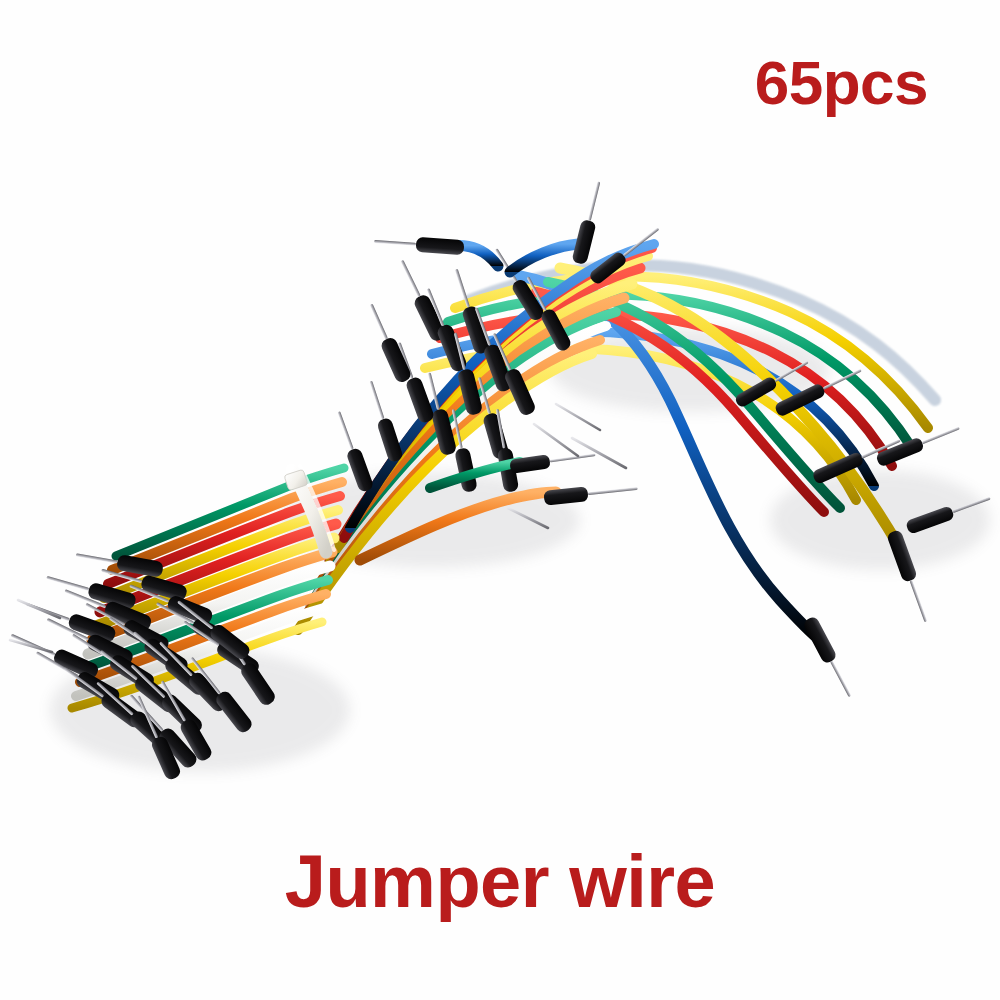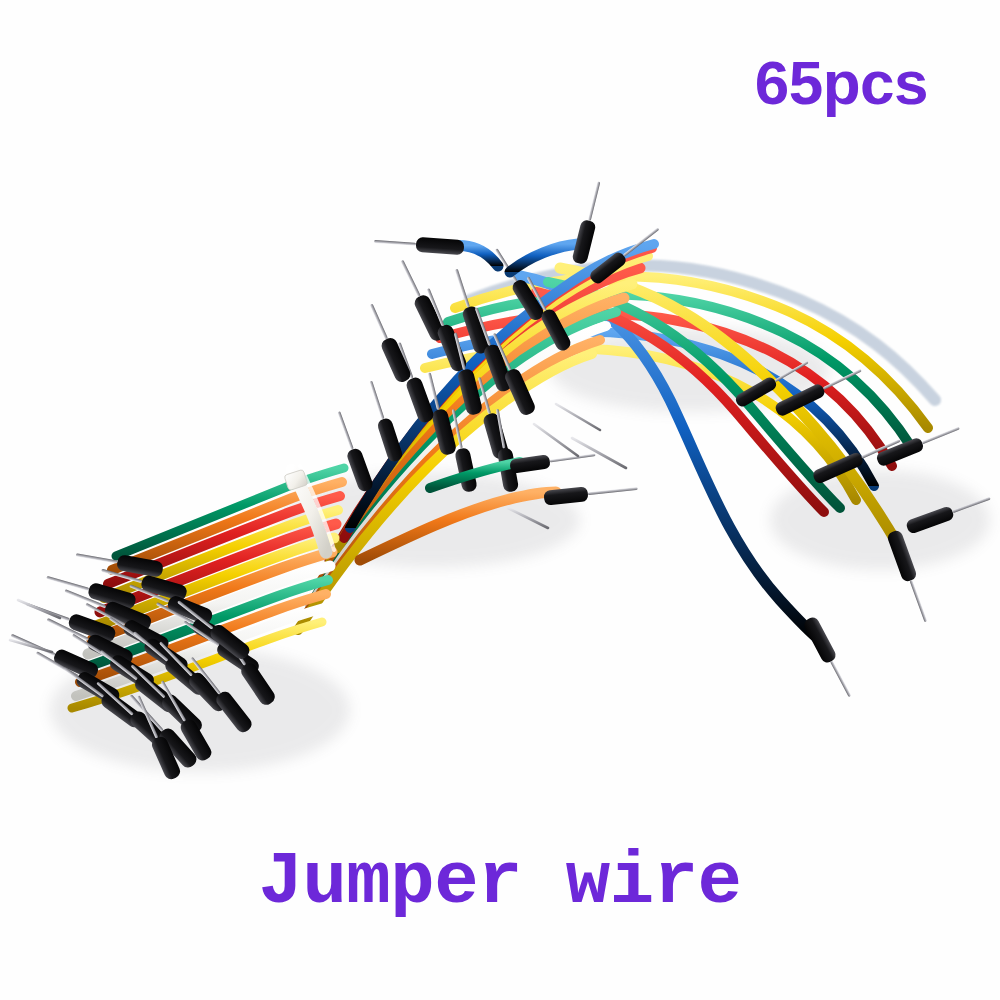--- a/index.html
+++ b/index.html
@@ -18,39 +18,38 @@
     overflow: hidden;
   }
   #photo {
     position: absolute;
     inset: 0;
     width: 1000px;
     height: 1000px;
   }
   .label {
     position: absolute;
-    color: #6d28d9;
+    color: #b91c1c;
     font-weight: bold;
     letter-spacing: -0.5px;
     white-space: nowrap;
   }
   #qty-label {
     right: 72px;
     top: 52px;
     font-size: 62px;
     line-height: 1;
   }
   #title-label {
     left: 0;
     right: 0;
     top: 845px;
     text-align: center;
     font-size: 74px;
     line-height: 1;
-    font-family: Liberation Mono, monospace;
   }
 </style>
 </head>
 <body>
 
 <div id="stage">
 
   <svg id="photo" viewBox="0 0 1000 1000">
     <defs>
       <linearGradient id="gRed" x1="0" y1="0" x2="0" y2="1">

